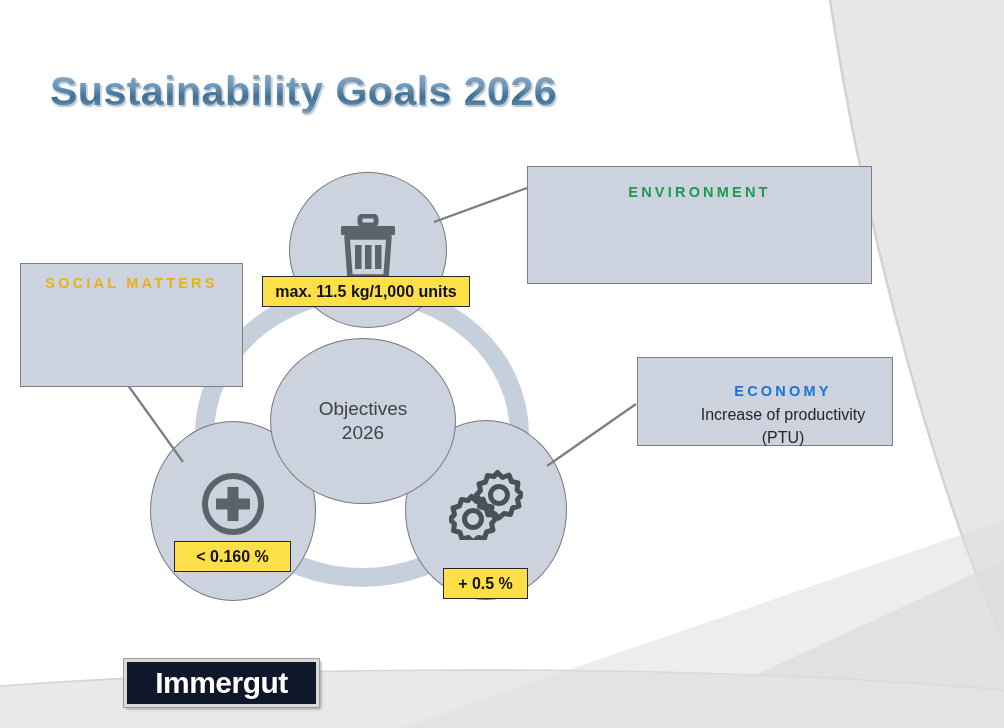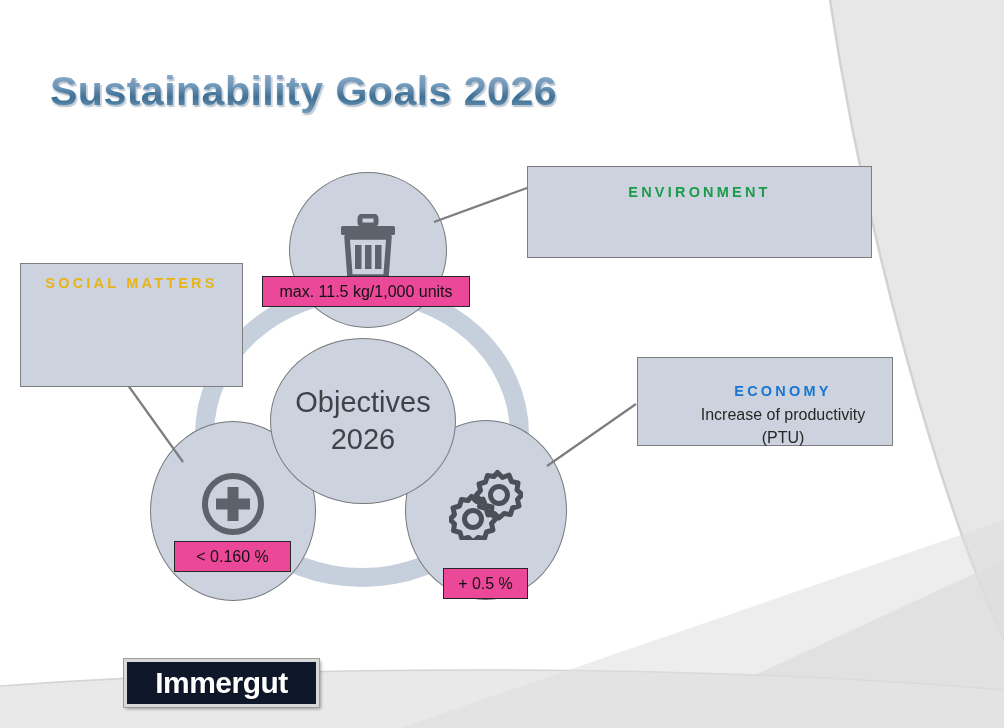--- a/index.html
+++ b/index.html
@@ -77,21 +77,21 @@
   .node-soc   { left: 150px; top: 421px; width: 166px; height: 180px; }
   .node-eco   { left: 405px; top: 420px; width: 162px; height: 180px; }
   .node-center{
     left: 270px; top: 338px; width: 186px; height: 166px;
     background: #ccd3de; border: 1.6px solid #77797c;
     flex-direction: column;
     z-index: 6;
   }
   .center-text {
     color: #3f4347;
-    font-size: 29px;
+    font-size: 19px;
     line-height: 1.28;
     text-align: left;
     font-family: "Liberation Sans", sans-serif;
   }
 
   .icon-wrap { display: flex; align-items: center; justify-content: center; }
   .node-env .icon-wrap  { margin-top: -6px; }
   .node-soc .icon-wrap  { margin-top: -14px; }
   .node-eco .icon-wrap  { margin-top: -12px; }
 
@@ -107,39 +107,39 @@
     z-index: 8;
   }
   .info-head {
     font-weight: bold;
     letter-spacing: 3.2px;
     font-size: 14.5px;
     margin-bottom: 5px;
   }
   .info-body { font-size: 16px; line-height: 1.42; }
 
-  .box-env { left: 527px; top: 166px; width: 345px; height: 92px; padding-top: 17px; }
+  .box-env { left: 527px; top: 166px; width: 345px; height: 118px; padding-top: 17px; }
   .box-soc { left: 20px;  top: 263px; width: 223px; height: 124px; padding-top: 11px; }
   .box-soc .info-body { line-height: 1.78; font-size: 15.2px; }
   .box-eco { left: 637px; top: 357px; width: 256px; height: 89px; padding-top: 25px; padding-left: 48px; }
 
   .head-env { color: #1b9b4b; }
   .head-soc { color: #e8b317; }
   .head-eco { color: #1975d1; }
 
   
   .badge {
     position: absolute;
-    background: #ec4899;
+    background: #fde047;
     border: 1.6px solid #262626;
     box-sizing: border-box;
     display: flex;
     align-items: center;
     justify-content: center;
-    font-weight: normal;
+    font-weight: bold;
     font-size: 16px;
     color: #111111;
     z-index: 9;
   }
   .badge-env { left: 262px; top: 276px; width: 208px; height: 31px; }
   .badge-soc { left: 174px; top: 541px; width: 117px; height: 31px; }
   .badge-eco { left: 443px; top: 568px; width: 85px;  height: 31px; }
 
   
   .connectors { position: absolute; inset: 0; z-index: 5; pointer-events: none; }

